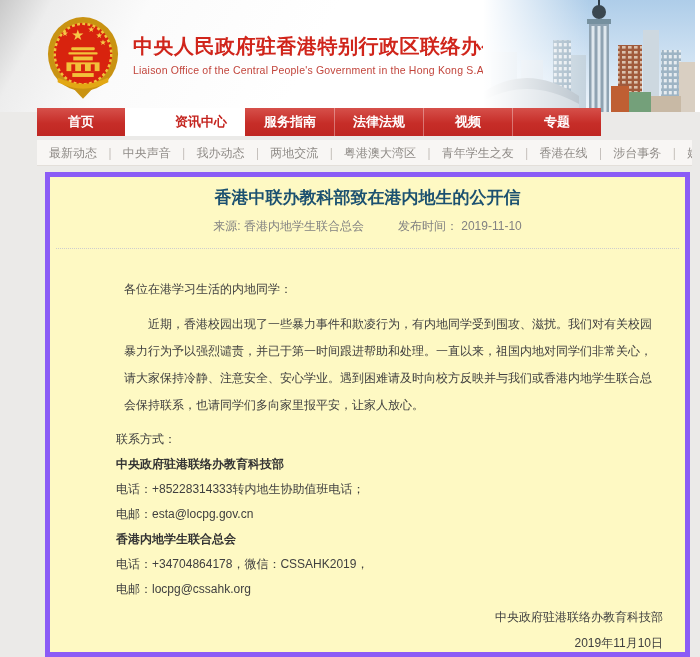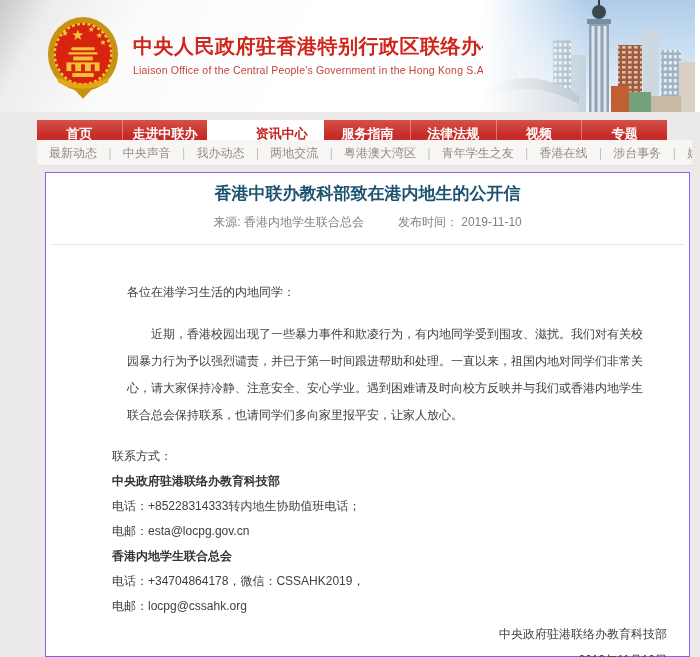--- a/index.html
+++ b/index.html
@@ -20,21 +20,21 @@
   .header-title .zh{
     font-size:20px;font-weight:bold;color:#d0251b;letter-spacing:0.5px;line-height:26px;white-space:nowrap;
   }
   .header-title .en{
     font-size:10.5px;color:#c2453c;letter-spacing:0.2px;margin-top:5px;white-space:nowrap;
   }
   .skyline{position:absolute;top:0;right:5px;width:212px;height:112px;}
 
   
   .main-nav{
-    position:absolute;top:120px;left:37px;width:630px;height:28px;
+    position:absolute;top:108px;left:37px;width:564px;height:28px;
     background:linear-gradient(#d6504a,#c62d28 55%,#bf2722);
     display:flex;align-items:stretch;
   }
   .nav-item{
     flex:1;display:flex;align-items:center;justify-content:center;
     color:#ffffff;font-size:13px;font-weight:bold;cursor:pointer;white-space:nowrap;
   }
   .nav-item + .nav-item{border-left:1px solid rgba(255,255,255,0.35);}
   .nav-item.active{
     background:#ffffff;color:#c4241f;border-left-color:transparent;padding-left:31px;
@@ -47,35 +47,35 @@
     background:#f8f6f4;border-bottom:1px solid #e3dfda;
     line-height:26px;padding-left:12px;box-sizing:border-box;
     font-size:12px;color:#8f8b87;white-space:nowrap;overflow:hidden;
   }
   .sub-nav .sn-item{cursor:pointer;}
   .sub-nav .sep{margin:0 7px;color:#b5b0ab;}
 
   
   .panel{
     position:absolute;top:172px;left:45px;width:645px;bottom:0;
-    background:#ffffff;border:1px solid #8b5cf6;box-sizing:border-box;
+    background:#fef9c3;border:5px solid #8b5cf6;box-sizing:border-box;
   }
   .article-title{
     margin:10px 10px 0;text-align:center;
     font-size:17px;font-weight:bold;color:#1c5170;line-height:22px;
   }
   .article-meta{
     margin-top:9px;text-align:center;font-size:12px;color:#828282;line-height:16px;
   }
   .article-meta .meta-source{margin-right:34px;}
   .dotted-sep{margin:14px 6px 0;border-top:1px dotted #cdcdcd;height:0;}
   .article-body{
     padding:19px 22px 0 66px;font-size:12px;color:#404040;
   }
-  .article-body p{margin:15px;line-height:27px;}
+  .article-body p{margin:8px;line-height:27px;}
   .article-body .para{margin-top:4px;text-indent:2em;}
   .article-body .wish{margin-top:2px;text-indent:2em;}
   .contact{margin-top:4px;}
   .contact p{line-height:25px;margin:0;}
   .contact .org{font-weight:bold;color:#333333;}
   .signature{margin-top:2px;text-align:right;padding-right:0px;font-size:12px;color:#404040;}
   .signature p{line-height:26px;margin:0;}
 </style>
 </head>
 <body>
@@ -149,21 +149,20 @@
       <rect x="196" y="62" width="16" height="50" fill="#d9cfc2"></rect>
       <rect x="128" y="86" width="18" height="26" fill="#bf5f33"></rect>
       <rect x="146" y="92" width="22" height="20" fill="#74a07a"></rect>
       <rect x="168" y="96" width="30" height="16" fill="#c8b9a5"></rect>
       <rect width="212" height="112" fill="url(#fade)"></rect>
     </svg>
   </div>
 
   <div class="main-nav">
     <div class="nav-item">首页</div>
-    <div class="nav-item">走进中联办</div>
     <div class="nav-item active">资讯中心</div>
     <div class="nav-item">服务指南</div>
     <div class="nav-item">法律法规</div>
     <div class="nav-item">视频</div>
     <div class="nav-item">专题</div>
   </div>
 
   <div class="sub-nav">
     <span class="sn-item">最新动态</span><span class="sep">｜</span><span class="sn-item">中央声音</span><span class="sep">｜</span><span class="sn-item">我办动态</span><span class="sep">｜</span><span class="sn-item">两地交流</span><span class="sep">｜</span><span class="sn-item">粤港澳大湾区</span><span class="sep">｜</span><span class="sn-item">青年学生之友</span><span class="sep">｜</span><span class="sn-item">香港在线</span><span class="sep">｜</span><span class="sn-item">涉台事务</span><span class="sep">｜</span><span class="sn-item">媒体言论</span>
   </div>

